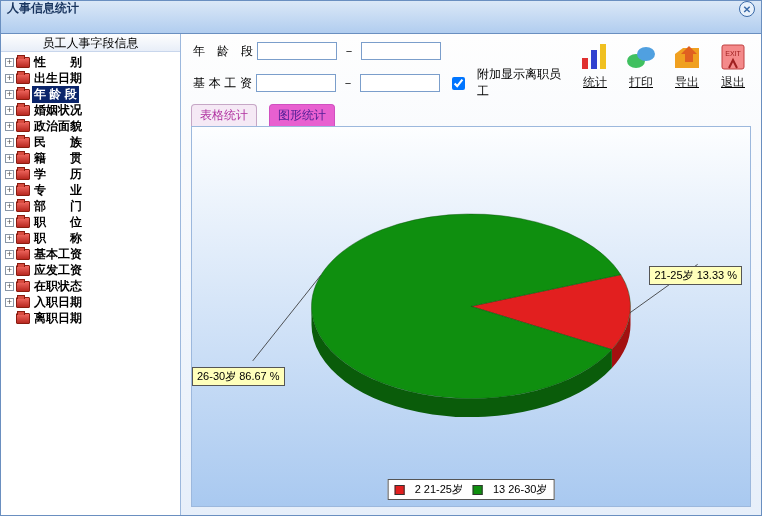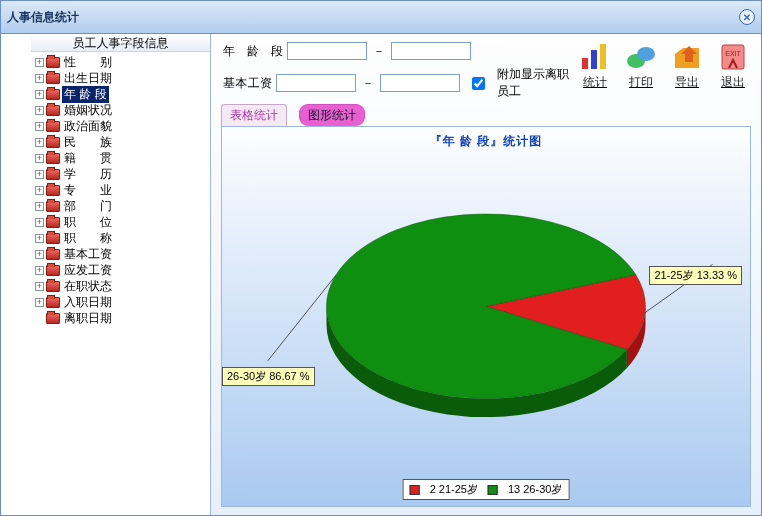--- a/index.html
+++ b/index.html
@@ -1,47 +1,47 @@
 <!DOCTYPE html>
 <html><head>
 <meta charset="utf-8">
 <style>
 * { box-sizing: border-box; margin: 0; padding: 0; }
 body { font-family: "Microsoft YaHei", SimSun, Arial, sans-serif; font-size: 12px; background: #fff; }
 .window { width: 762px; height: 516px; border: 1px solid #6a8fc0; display: flex; flex-direction: column; }
-.titlebar { height: 22px; background: linear-gradient(#dbe8f7, #b1cdef); border-bottom: 1px solid #6a8fc0; display: flex; align-items: center; padding: 16px 6px; color: #19355f; font-weight: bold; }
+.titlebar { height: 22px; background: linear-gradient(#dbe8f7, #b1cdef); border-bottom: 1px solid #6a8fc0; display: flex; align-items: flex-end; padding: 16px 6px; color: #19355f; font-weight: bold; }
 .titlebar .spacer { flex: 1; }
 .close-btn { width: 16px; height: 16px; border: 1px solid #3a6aa8; border-radius: 50%; display: flex; align-items: center; justify-content: center; color: #3a6aa8; font-size: 10px; cursor: pointer; background: #e8f1fb; }
 .body { flex: 1; display: flex; min-height: 0; }
-.sidebar { width: 180px; border-right: 1px solid #9cb8dd; background: #fff; display: flex; flex-direction: column; margin-left: 30px; }
+.sidebar { width: 180px; border-right: 1px solid #9cb8dd; background: #fff; display: flex; flex-direction: column; }
 .sidebar-header { height: 18px; background: linear-gradient(#fefefe,#e8eef8); border-bottom: 1px solid #c8d6ec; text-align: center; font-size: 12px; line-height: 18px; }
 .tree { flex: 1; overflow: auto; padding: 2px 0; }
 .tree-item { display: flex; align-items: center; height: 16px; padding-left: 4px; gap: 2px; cursor: default; }
 .tree-item.selected .lbl { background: #0a246a; color: #fff; }
 .expander { width: 9px; height: 9px; border: 1px solid #8895a5; display: flex; align-items: center; justify-content: center; font-size: 9px; line-height: 7px; color: #555; background: #fff; }
 .expander.leaf { border: none; }
 .folder-icon { width: 14px; height: 11px; background: linear-gradient(#f06860,#b82820); border: 1px solid #8a1c10; border-radius: 1px; position: relative; }
 .folder-icon:before { content:""; position:absolute; top:-3px; left:0; width:6px; height:3px; background:#d84c40; border:1px solid #8a1c10; border-bottom:none; }
-.lbl { padding: 0 2px; letter-spacing: 0; }
+.lbl { padding: 0 2px; letter-spacing: 0; font-weight: bold; }
 .main { flex: 1; display: flex; flex-direction: column; background: linear-gradient(#fefefe,#e7effa); }
 .toolbar { display: flex; align-items: flex-start; padding: 8px 12px 4px 12px; gap: 8px; }
 .filters { display: flex; flex-direction: column; gap: 6px; }
 .filter-row { display: flex; align-items: center; gap: 4px; }
 .filter-label { width: 60px; text-align: justify; text-align-last: justify; }
 .filter-input { width: 80px; height: 18px; border: 1px solid #7b9ecb; background: #fff; padding: 0 2px; font-size: 12px; }
 .sep { padding: 0 2px; }
 .checkbox-row { display: flex; align-items: center; gap: 12px; margin-left: 8px; }
 .chk { width: 13px; height: 13px; }
 .actions { margin-left: auto; display: flex; gap: 14px; align-items: center; text-decoration: underline; }
 .action-btn { display: flex; flex-direction: column; align-items: center; gap: 2px; cursor: pointer; }
 .action-icon { width: 32px; height: 30px; }
 .action-label { font-size: 12px; color: #222; }
 .tabs { display:flex; gap:12px; padding: 0 10px; }
 .tab { padding: 2px 8px; border:1px solid #c6a7c6; border-bottom:none; border-radius:4px 4px 0 0; background:#f5e9f5; color:#b030a0; cursor:pointer; font-size:12px; }
-.tab.active { background:#e860d0; color:#0f172a; border-color:#d050c0;border-radius:9px; }
+.tab.active { background:#e860d0; color:#4c1d95; border-color:#d050c0; }
 .chart-pane { flex:1; margin: 0 10px 8px 10px; border:1px solid #9cb8dd; background: linear-gradient(#fdfeff, #a9c9f0); position: relative; overflow:hidden; }
 .chart-title { text-align:center; color:#1040c0; font-weight:bold; padding:6px 0; letter-spacing:1px; }
 .chart-svg { position:absolute; top:24px; left:0; width:100%; height:calc(100% - 60px); }
 .data-label { position:absolute; background:#ffffbb; border:1px solid #555; padding:1px 4px; font-size:11px; white-space:nowrap; }
 .legend { position:absolute; bottom:6px; left:50%; transform:translateX(-50%); border:1px solid #555; background:#fff; padding:2px 6px; display:flex; gap:10px; align-items:center; font-size:11px; }
 .swatch { width:10px; height:10px; display:inline-block; border:1px solid #333; }
 </style>
 </head>
 <body>
 
@@ -193,21 +193,20 @@
               </svg>
             <span class="action-label">退出</span>
           </div>
         </div>
       </div>
       <div class="tabs">
         <div class="tab">表格统计</div>
         <div class="tab active">图形统计</div>
       </div>
       <div class="chart-pane">
-        <div class="chart-title">『年 龄 段』统计图</div>
         <svg class="chart-svg" id="pie" viewBox="0 0 580 380">
             <path d="M 480 185 A 190 110 0 0 1 457.843295202293 236.55112082179429 L 457.843295202293 258.55112082179426 A 190 110 0 0 0 480 207 Z" fill="#a31010"></path>
             <path d="M 457.843295202293 236.55112082179429 A 190 110 0 0 1 100 185 L 100 207 A 190 110 0 0 0 457.843295202293 258.55112082179426 Z" fill="#0a5c0a"></path>
             <path d="M 290 185 L 468.480815441002 147.28124117990035 A 190 110 0 0 1 457.843295202293 236.55112082179429 Z" fill="#e21f1f" stroke="#0a4a0a" stroke-width="0.5"></path>
             <path d="M 290 185 L 457.843295202293 236.55112082179429 A 190 110 0 1 1 468.48081544100205 147.28124117990035 Z" fill="#0f8f0f" stroke="#0a4a0a" stroke-width="0.5"></path>
             <line x1="479.5494678157464" y1="192.57070263224173" x2="560" y2="135" stroke="#333" stroke-width="1"></line>
             <line x1="110.9496233054634" y1="148.1971458986879" x2="30" y2="250" stroke="#333" stroke-width="1"></line>
           </svg>
         <div class="data-label" style="top:139px; right:8px;">21-25岁 13.33 %</div>
         <div class="data-label" style="top:240px; left:0;">26-30岁 86.67 %</div>

